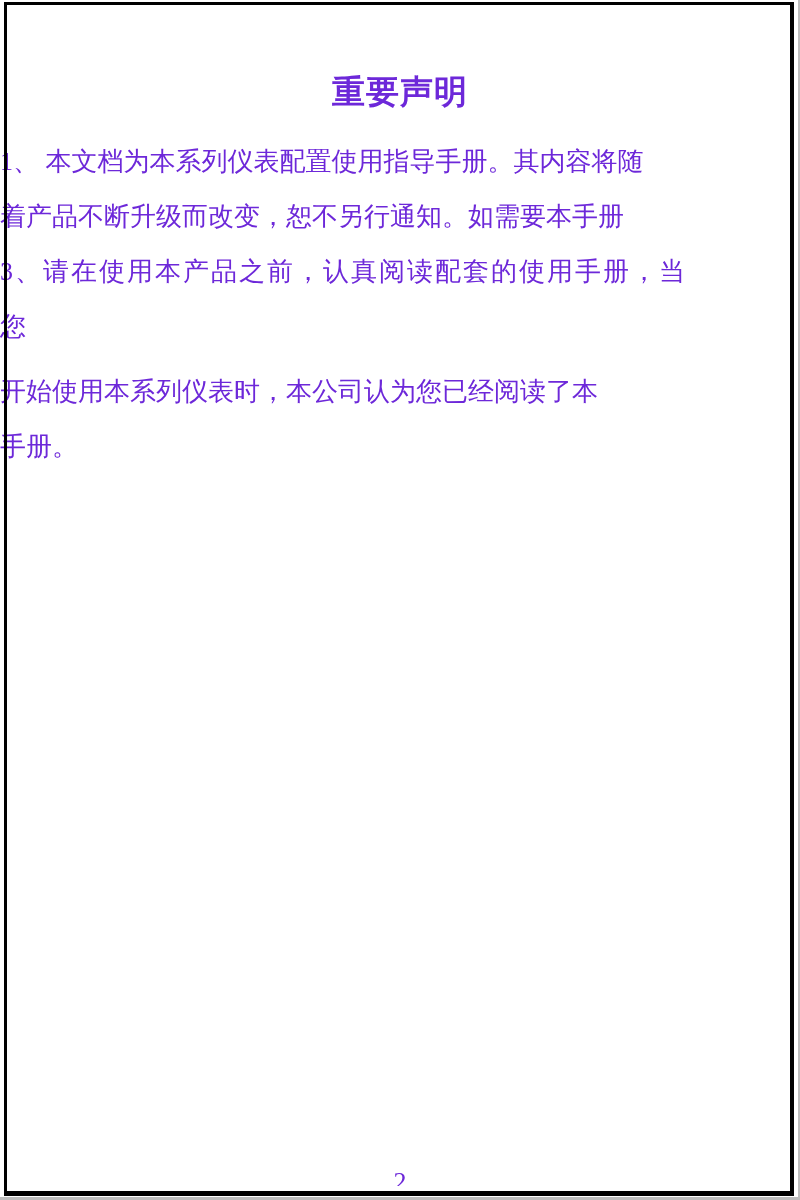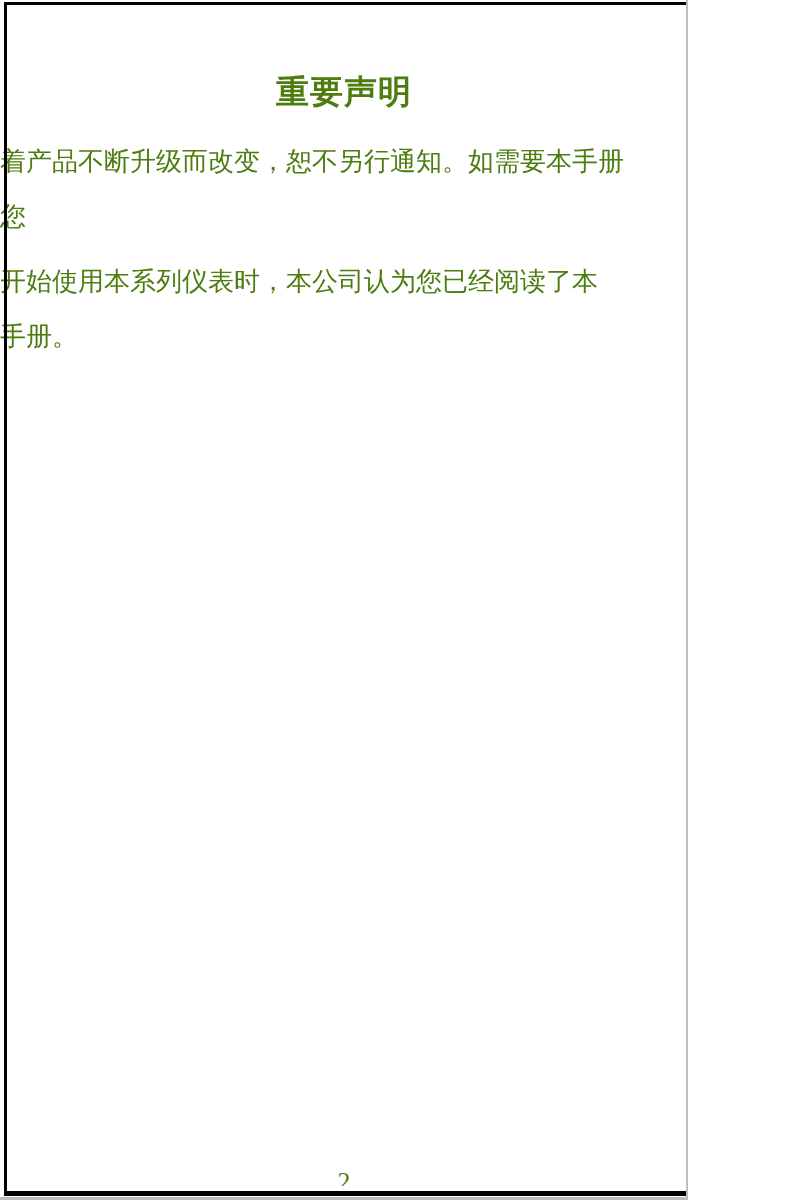--- a/index.html
+++ b/index.html
@@ -2,26 +2,26 @@
 <html><head>
 <meta charset="utf-8">
 <style>
   html, body {
     margin: 0;
     padding: 0;
     background: #ffffff;
   }
   .canvas {
     position: relative;
-    width: 688px;
+    width: 800px;
     height: 1200px;
     background: #ffffff;
     overflow: hidden;
     font-family: "Liberation Serif", "DejaVu Serif", serif;
-    color: #4d7c0f;
+    color: #6d28d9;
   }
   
   .frame {
     position: absolute;
     left: 4px;
     top: 2px;
     width: 790px;
     height: 1194px;
     box-sizing: border-box;
     border: 3px solid #000000;
@@ -103,21 +103,23 @@
 
 <div class="canvas">
 
   <div class="frame"></div>
   <div class="edge-right"></div>
   <div class="edge-bottom"></div>
 
   <h1 class="doc-title">重要声明</h1>
 
   <div class="doc-body">
+    <p class="ind-item1">1、 本文档为本系列仪表配置使用指导手册。其内容将随</p>
     <p class="ind-cont">着产品不断升级而改变，恕不另行通知。如需要本手册</p>
+    <p class="ind-item3 ls-just">3、请在使用本产品之前，认真阅读配套的使用手册，当</p>
     <p class="ind-edge">您</p>
     <p class="ind-cont gap-before">开始使用本系列仪表时，本公司认为您已经阅读了本</p>
     <p class="ind-cont">手册。</p>
   </div>
 
   <div class="pagenum-clip">
     <span>2</span>
   </div>
 
 </div>

